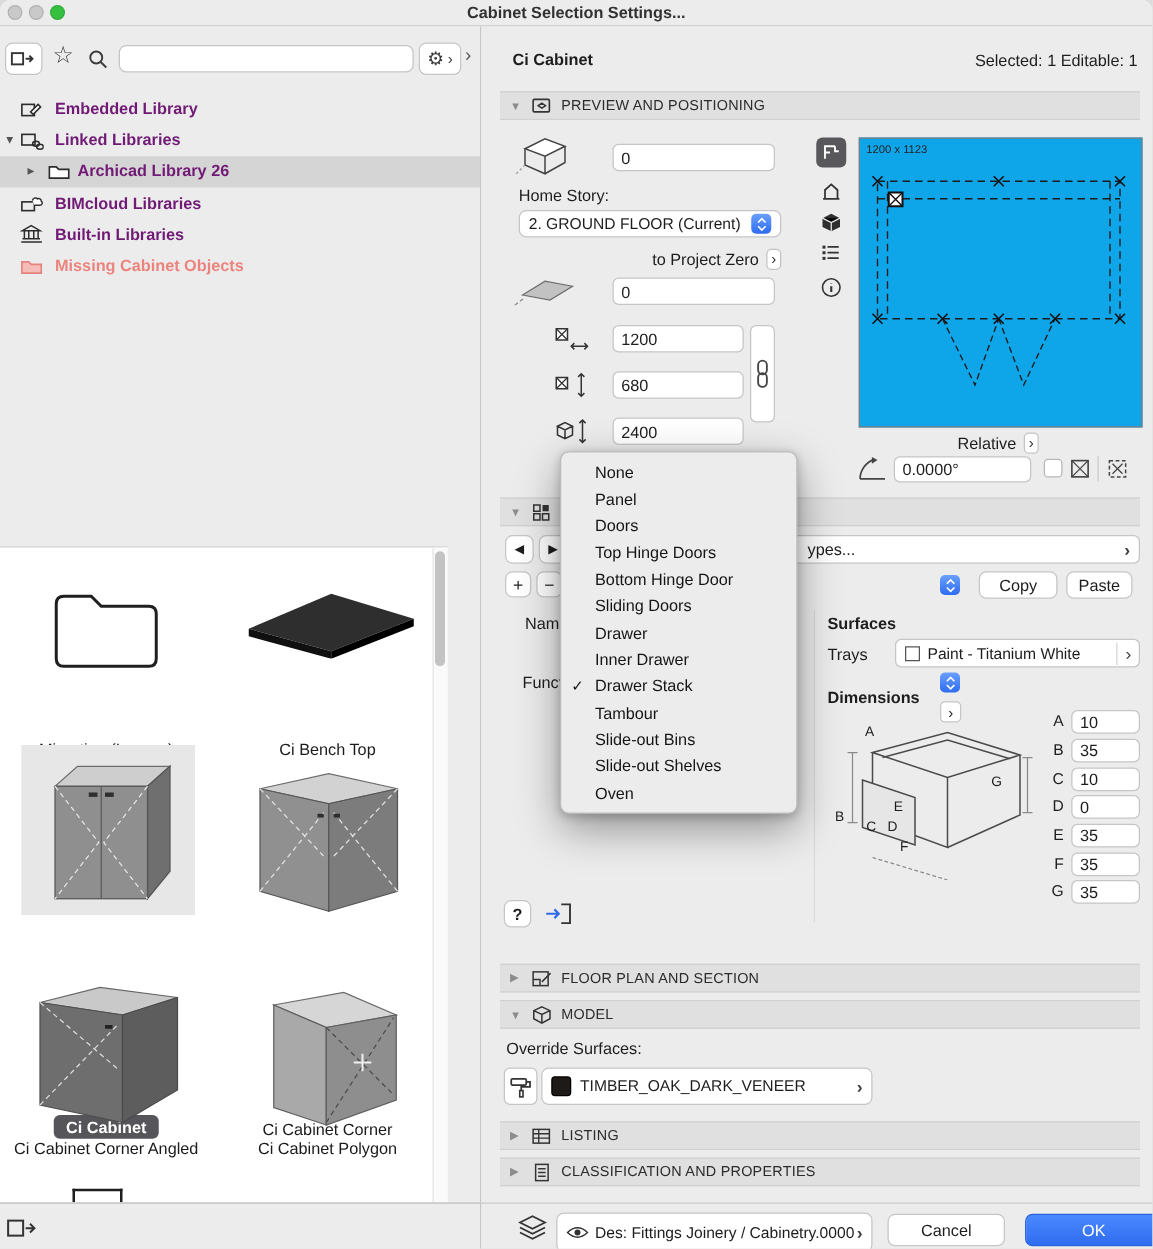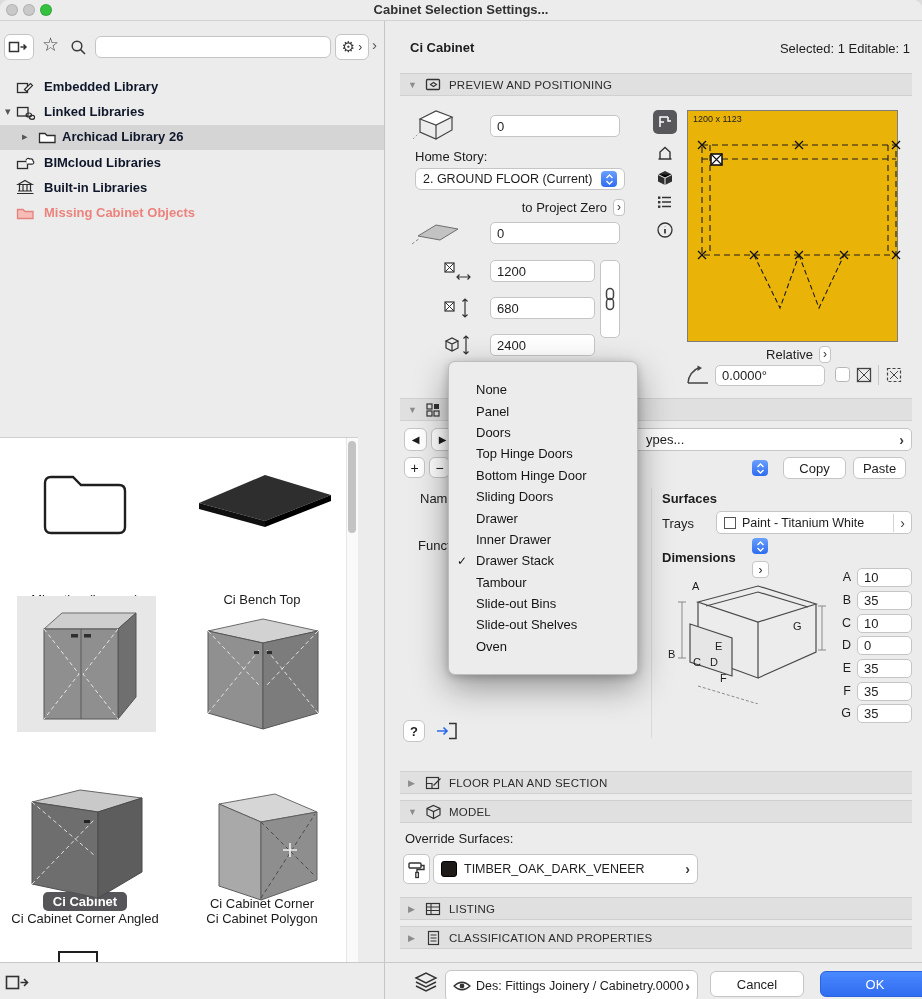--- a/index.html
+++ b/index.html
@@ -16,25 +16,25 @@
 .field{position:absolute;background:#fff;border:1px solid #c5c5c5;border-radius:5px;display:flex;align-items:center;padding:0 7px;color:#1d1d1f}
 input.field{display:block;font:inherit;padding:0 6px}
 .bar{position:absolute;left:15px;width:512px;height:23px;background:#e0e0e0;border-top:1px solid #d0d0d0;border-bottom:1px solid #d0d0d0;display:flex;align-items:center;gap:7px;padding:0 8px}
 .bar .bl{font-weight:400;font-size:11.5px;color:#2c2c2c;letter-spacing:.2px}
 .tri{width:10px;font-size:9px;color:#8c8c8c}
 .stepper{width:16px;height:16px;border-radius:4px;background:linear-gradient(#6ba0ff,#2e6cf0);display:flex;align-items:center;justify-content:center;flex:none}
 .checkbox{position:absolute;width:15px;height:15px;background:#fff;border:1px solid #b6b6b6;border-radius:3.5px}
 .chev{color:#3c3c3c;font-size:14px;line-height:1}
 .chevbox{border:1px solid #c3c3c3;border-radius:4px;background:#fff;padding:0 3px;margin-left:6px;font-size:12px;color:#333;line-height:15px}
 .tree-row{position:absolute;left:0;width:100%;height:25px}
-.tree-row .lbl{position:absolute;top:4px;font-weight:700;color:#0f172a}
+.tree-row .lbl{position:absolute;top:4px;font-weight:700;color:#701a75}
 .tree-ch{position:absolute;top:5px;font-size:11px;color:#555}
 .tlabel{position:absolute;width:170px;text-align:center;font-size:13px;color:#1b1b1b}
 .pill{display:inline-block;background:#55555a;color:#fff;font-weight:700;padding:2px 10px;border-radius:5px}
-.menu{position:absolute;left:448px;top:361px;width:190px;padding:17px 0;background:#ececec;border:1px solid #bdbdbd;border-radius:7px;box-shadow:0 12px 34px rgba(0,0,0,.38),0 2px 8px rgba(0,0,0,.2);z-index:60}
+.menu{position:absolute;left:448px;top:361px;width:190px;padding:5px 0;background:#ececec;border:1px solid #bdbdbd;border-radius:7px;box-shadow:0 12px 34px rgba(0,0,0,.38),0 2px 8px rgba(0,0,0,.2);z-index:60}
 .mi{position:relative;height:21.4px;display:flex;align-items:center;padding-left:27px;font-size:13px;color:#151515}
 .mi .mk{position:absolute;left:8px;top:50%;transform:translateY(-50%);font-size:12px;color:#111}
 .plain{position:absolute;font-size:13px;color:#1d1d1f}
 .bold{font-weight:700}
 .sc{font-size:12.5px}
 </style>
 </head>
 <body>
 
 <div class="win">
@@ -288,21 +288,21 @@
         <rect x="2" y="12.5" width="2.4" height="2.4" fill="#333"></rect>
       </svg>
     </div>
     <div class="abs" style="left:268px;top:218px;width:24px;height:24px;display:flex;align-items:center;justify-content:center">
       <svg width="18" height="18" viewBox="0 0 18 18">
         <circle cx="9" cy="9" r="7" fill="none" stroke="#333" stroke-width="1.3"></circle>
         <path d="M9 5.4 v.3 M9 8 v4.5" stroke="#333" stroke-width="1.7"></path>
       </svg>
     </div>
 
-    <div class="abs" style="left:302px;top:110px;width:211px;height:232px;background:#eab308;border:1px solid #7d7d7d">
+    <div class="abs" style="left:302px;top:110px;width:227px;height:232px;background:#0ea5e9;border:1px solid #7d7d7d">
       <div class="abs" style="left:5px;top:3px;font-size:9px;color:#222">1200 x 1123</div>
       <svg width="223" height="230" viewBox="0 0 223 230">
         <g stroke="#1c1c1c" stroke-width="1.1" fill="none">
           <rect x="14" y="34" width="194" height="110" stroke-dasharray="6 4"></rect>
           <path d="M22 34 V144 M200 34 V144 M14 48 H208" stroke-dasharray="6 4"></path>
           <path d="M66 144 L92 197 L111 144 M111 144 L131 197 L156 144" stroke-dasharray="5 3"></path>
         </g>
         <g stroke="#111" stroke-width="1.3">
           <path d="M10 30 L18 38 M18 30 L10 38"></path>
           <path d="M107 30 L115 38 M115 30 L107 38"></path>

